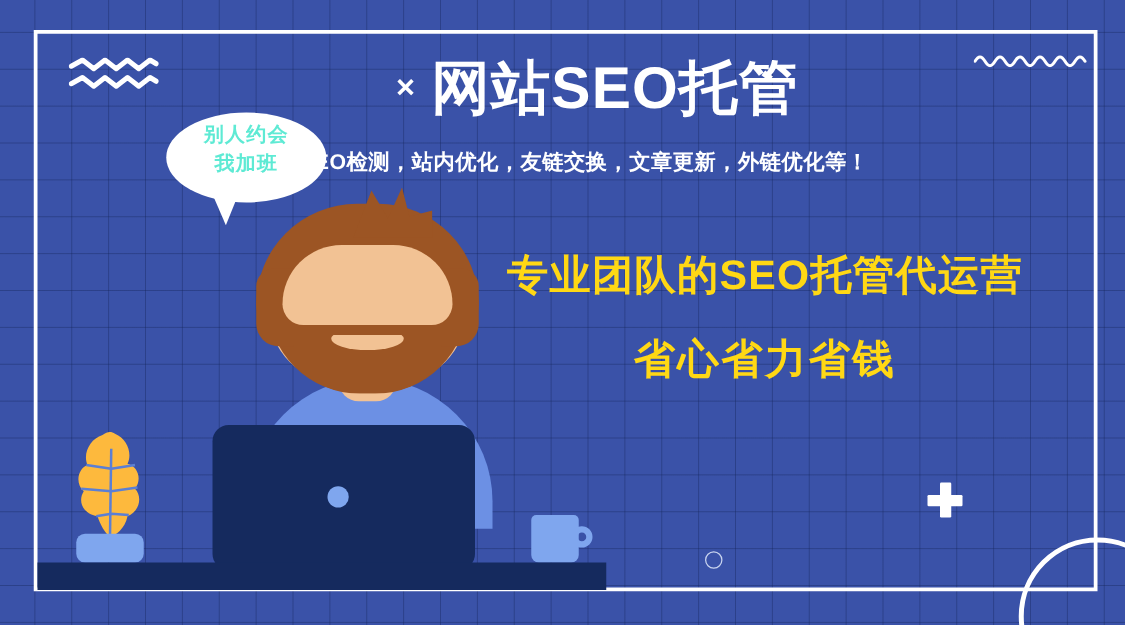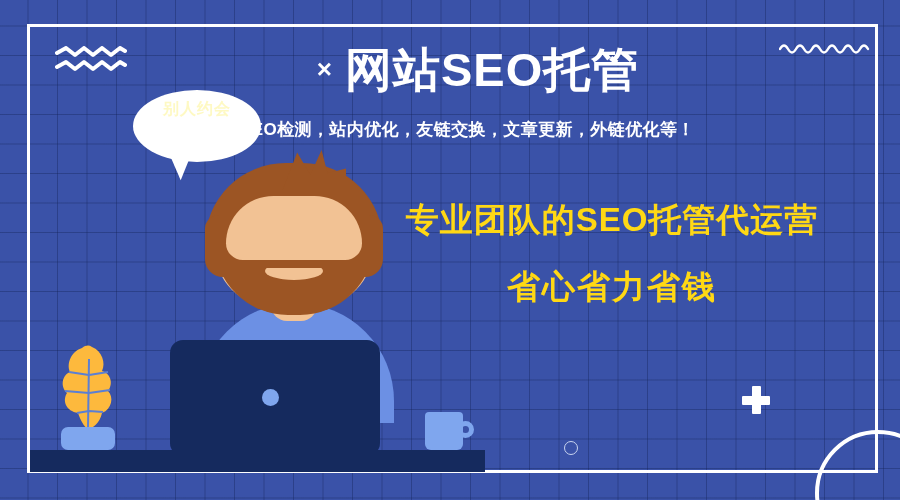--- a/index.html
+++ b/index.html
@@ -75,21 +75,21 @@
   }
   #bubble-tail{
     position:absolute;left:169px;top:148px;width:0;height:0;
     border-left:10px solid transparent;
     border-right:17px solid transparent;
     border-top:32px solid #ffffff;
     transform:rotate(-6deg);
   }
   #bubble-text{
     position:absolute;left:133px;top:97px;width:128px;
-    text-align:center;color:#fef9c3;font-size:16px;font-weight:bold;
+    text-align:center;color:#5eead4;font-size:16px;font-weight:bold;
     line-height:1.45;letter-spacing:1px;
   }
 
   
   #shoulders{
     position:absolute;left:198px;top:303px;width:196px;height:120px;
     background:#6c90e4;border-radius:98px 98px 0 0;
   }
   #neck{
     position:absolute;left:271px;top:273px;width:46px;height:48px;
@@ -201,20 +201,21 @@
   <div id="hair"></div>
   <div id="hair-sideL"></div>
   <div id="hair-sideR"></div>
   <div id="forehead"></div>
   <div id="hair-quiff"></div>
 
   <div id="bubble-tail"></div>
   <div id="bubble"></div>
   <div id="bubble-text">
     <div>别人约会</div>
+    <div>我加班</div>
   </div>
 
   <div id="laptop"></div>
   <div id="laptop-dot"></div>
   <div id="mug-handle"></div>
   <div id="mug-body"></div>
 
   <svg id="plant" viewBox="0 0 64 92">
     <path d="M34 2 C44 6 48 18 44 26 C52 28 56 38 50 46 C56 52 54 64 44 68
              C42 78 34 84 30 84 C26 82 22 74 20 68 C8 66 4 56 9 48

